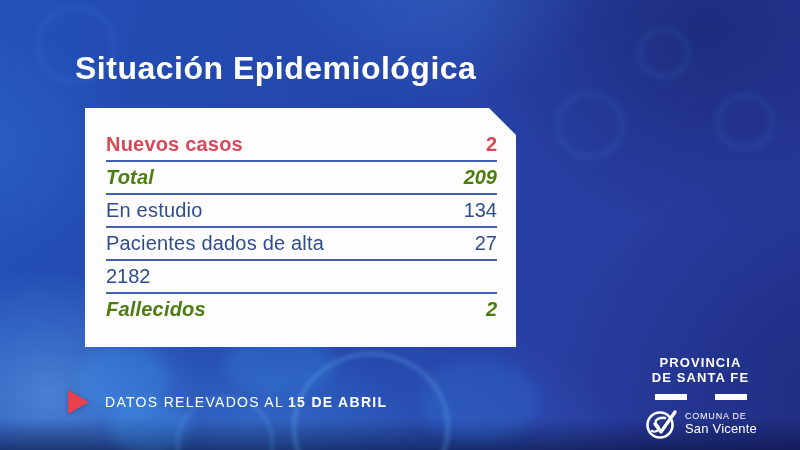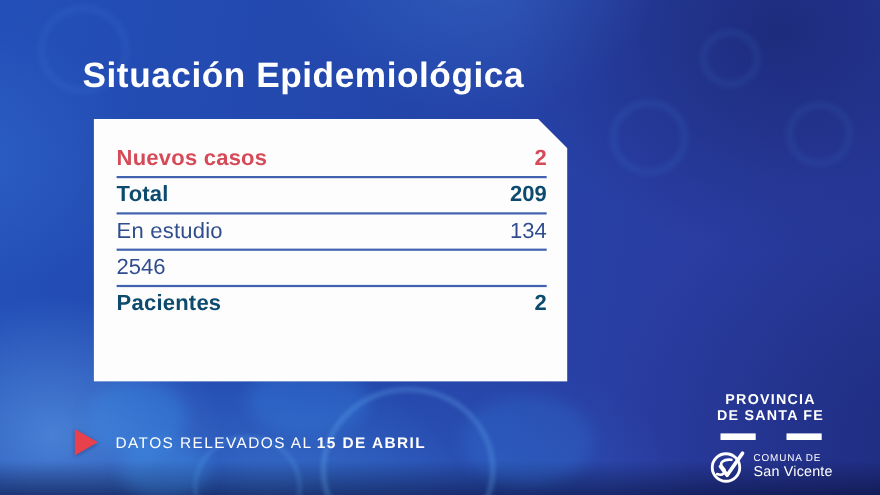--- a/index.html
+++ b/index.html
@@ -52,21 +52,21 @@
   .trow {
     display: flex; justify-content: space-between; align-items: center;
     height: 31px;
     border-bottom: 2px solid #4262b0;
     font-size: 20px;
     color: #2f4d8d;
   }
   .trow:last-child { border-bottom: none; }
   .trow .tlabel { letter-spacing: 0.2px; }
   .trow .tvalue { font-variant-numeric: tabular-nums; }
-  .trow.bold { color: #0c4a6e; font-weight: bold; }
+  .trow.bold { color: #4d7c0f; font-weight: bold; font-style: italic; }
   .trow.highlight { color: #d64a58; font-weight: bold; }
 
   .date-note {
     position: absolute; left: 68px; top: 378px;
     display: flex; align-items: center; margin-top: 12px;
   }
   .tri {
     width: 0; height: 0; display: inline-block;
     border-top: 12px solid transparent;
     border-bottom: 12px solid transparent;
@@ -118,24 +118,28 @@
     </div>
     <div class="trow bold">
       <span class="tlabel">Total</span>
       <span class="tvalue">209</span>
     </div>
     <div class="trow">
       <span class="tlabel">En estudio</span>
       <span class="tvalue">134</span>
     </div>
     <div class="trow">
-      <span class="tvalue">2546</span>
+      <span class="tlabel">Pacientes dados de alta</span>
+      <span class="tvalue">27</span>
+    </div>
+    <div class="trow">
+      <span class="tvalue">2182</span>
     </div>
     <div class="trow bold">
-      <span class="tlabel">Pacientes</span>
+      <span class="tlabel">Fallecidos</span>
       <span class="tvalue">2</span>
     </div>
   </div>
 
   <div class="date-note">
     <span class="tri"></span>
     <span class="date-text"><span>DATOS RELEVADOS AL</span><span class="strong">15 DE ABRIL</span></span>
   </div>
 
   <div class="branding">

